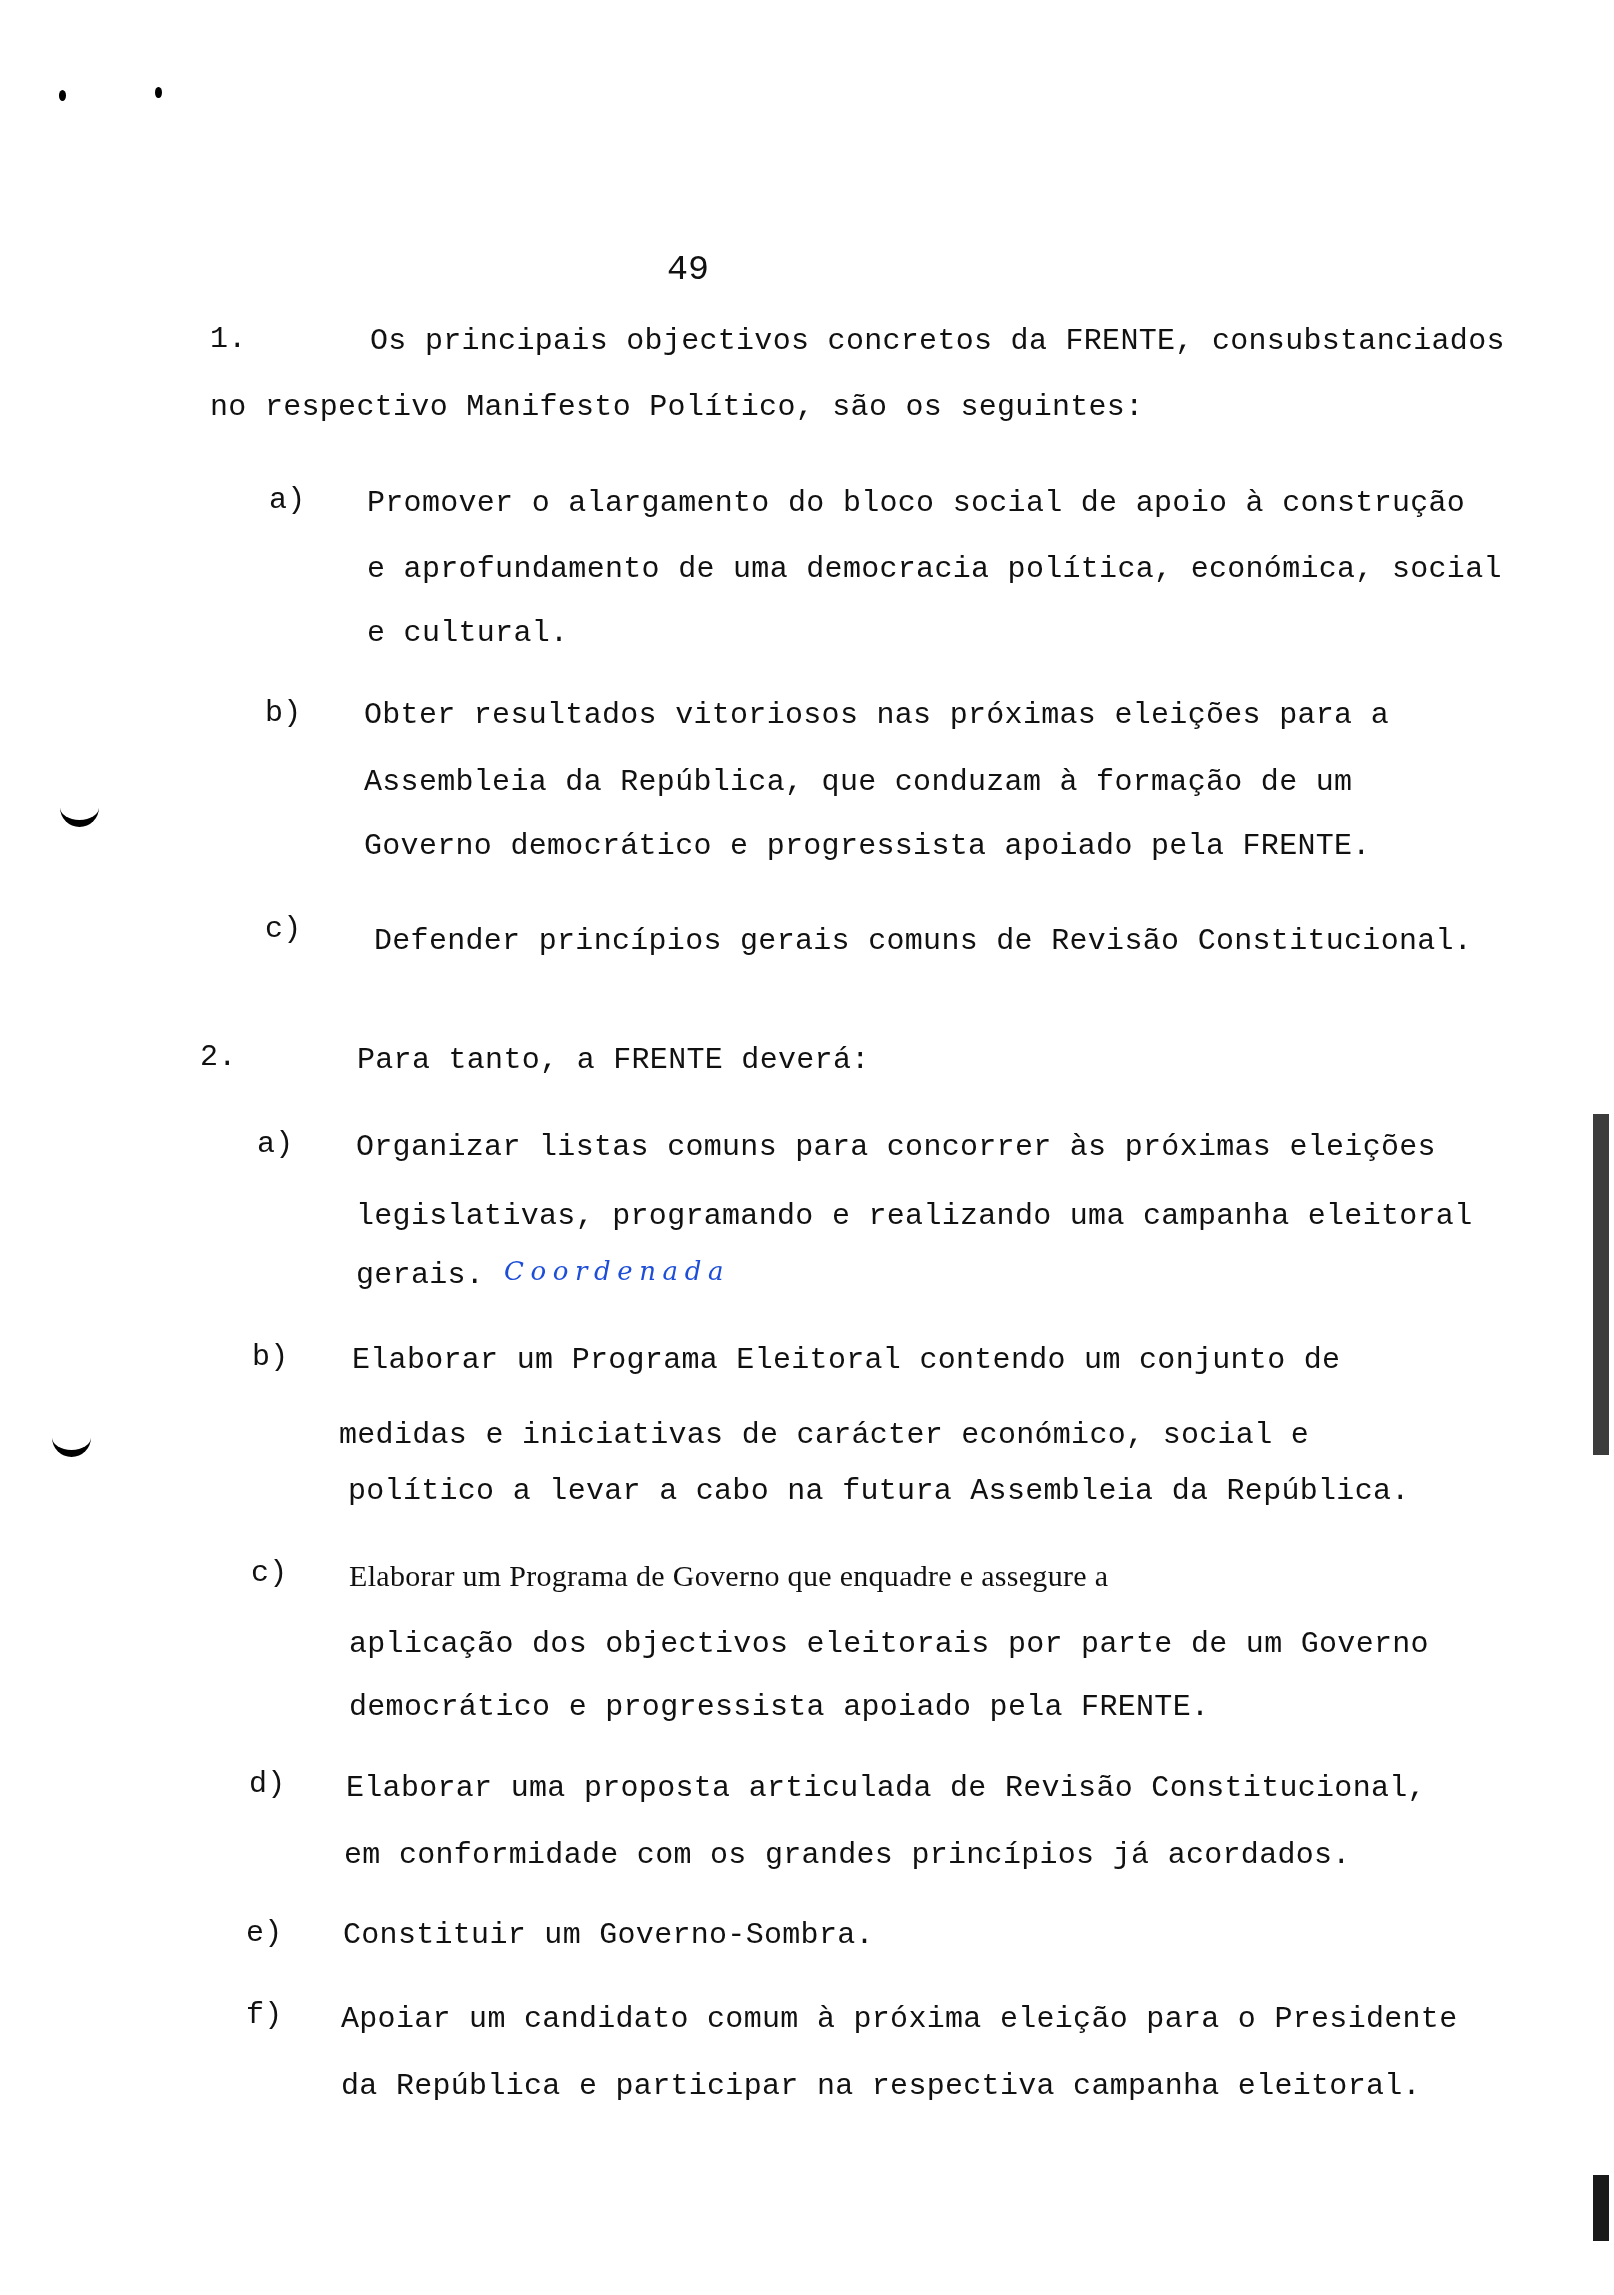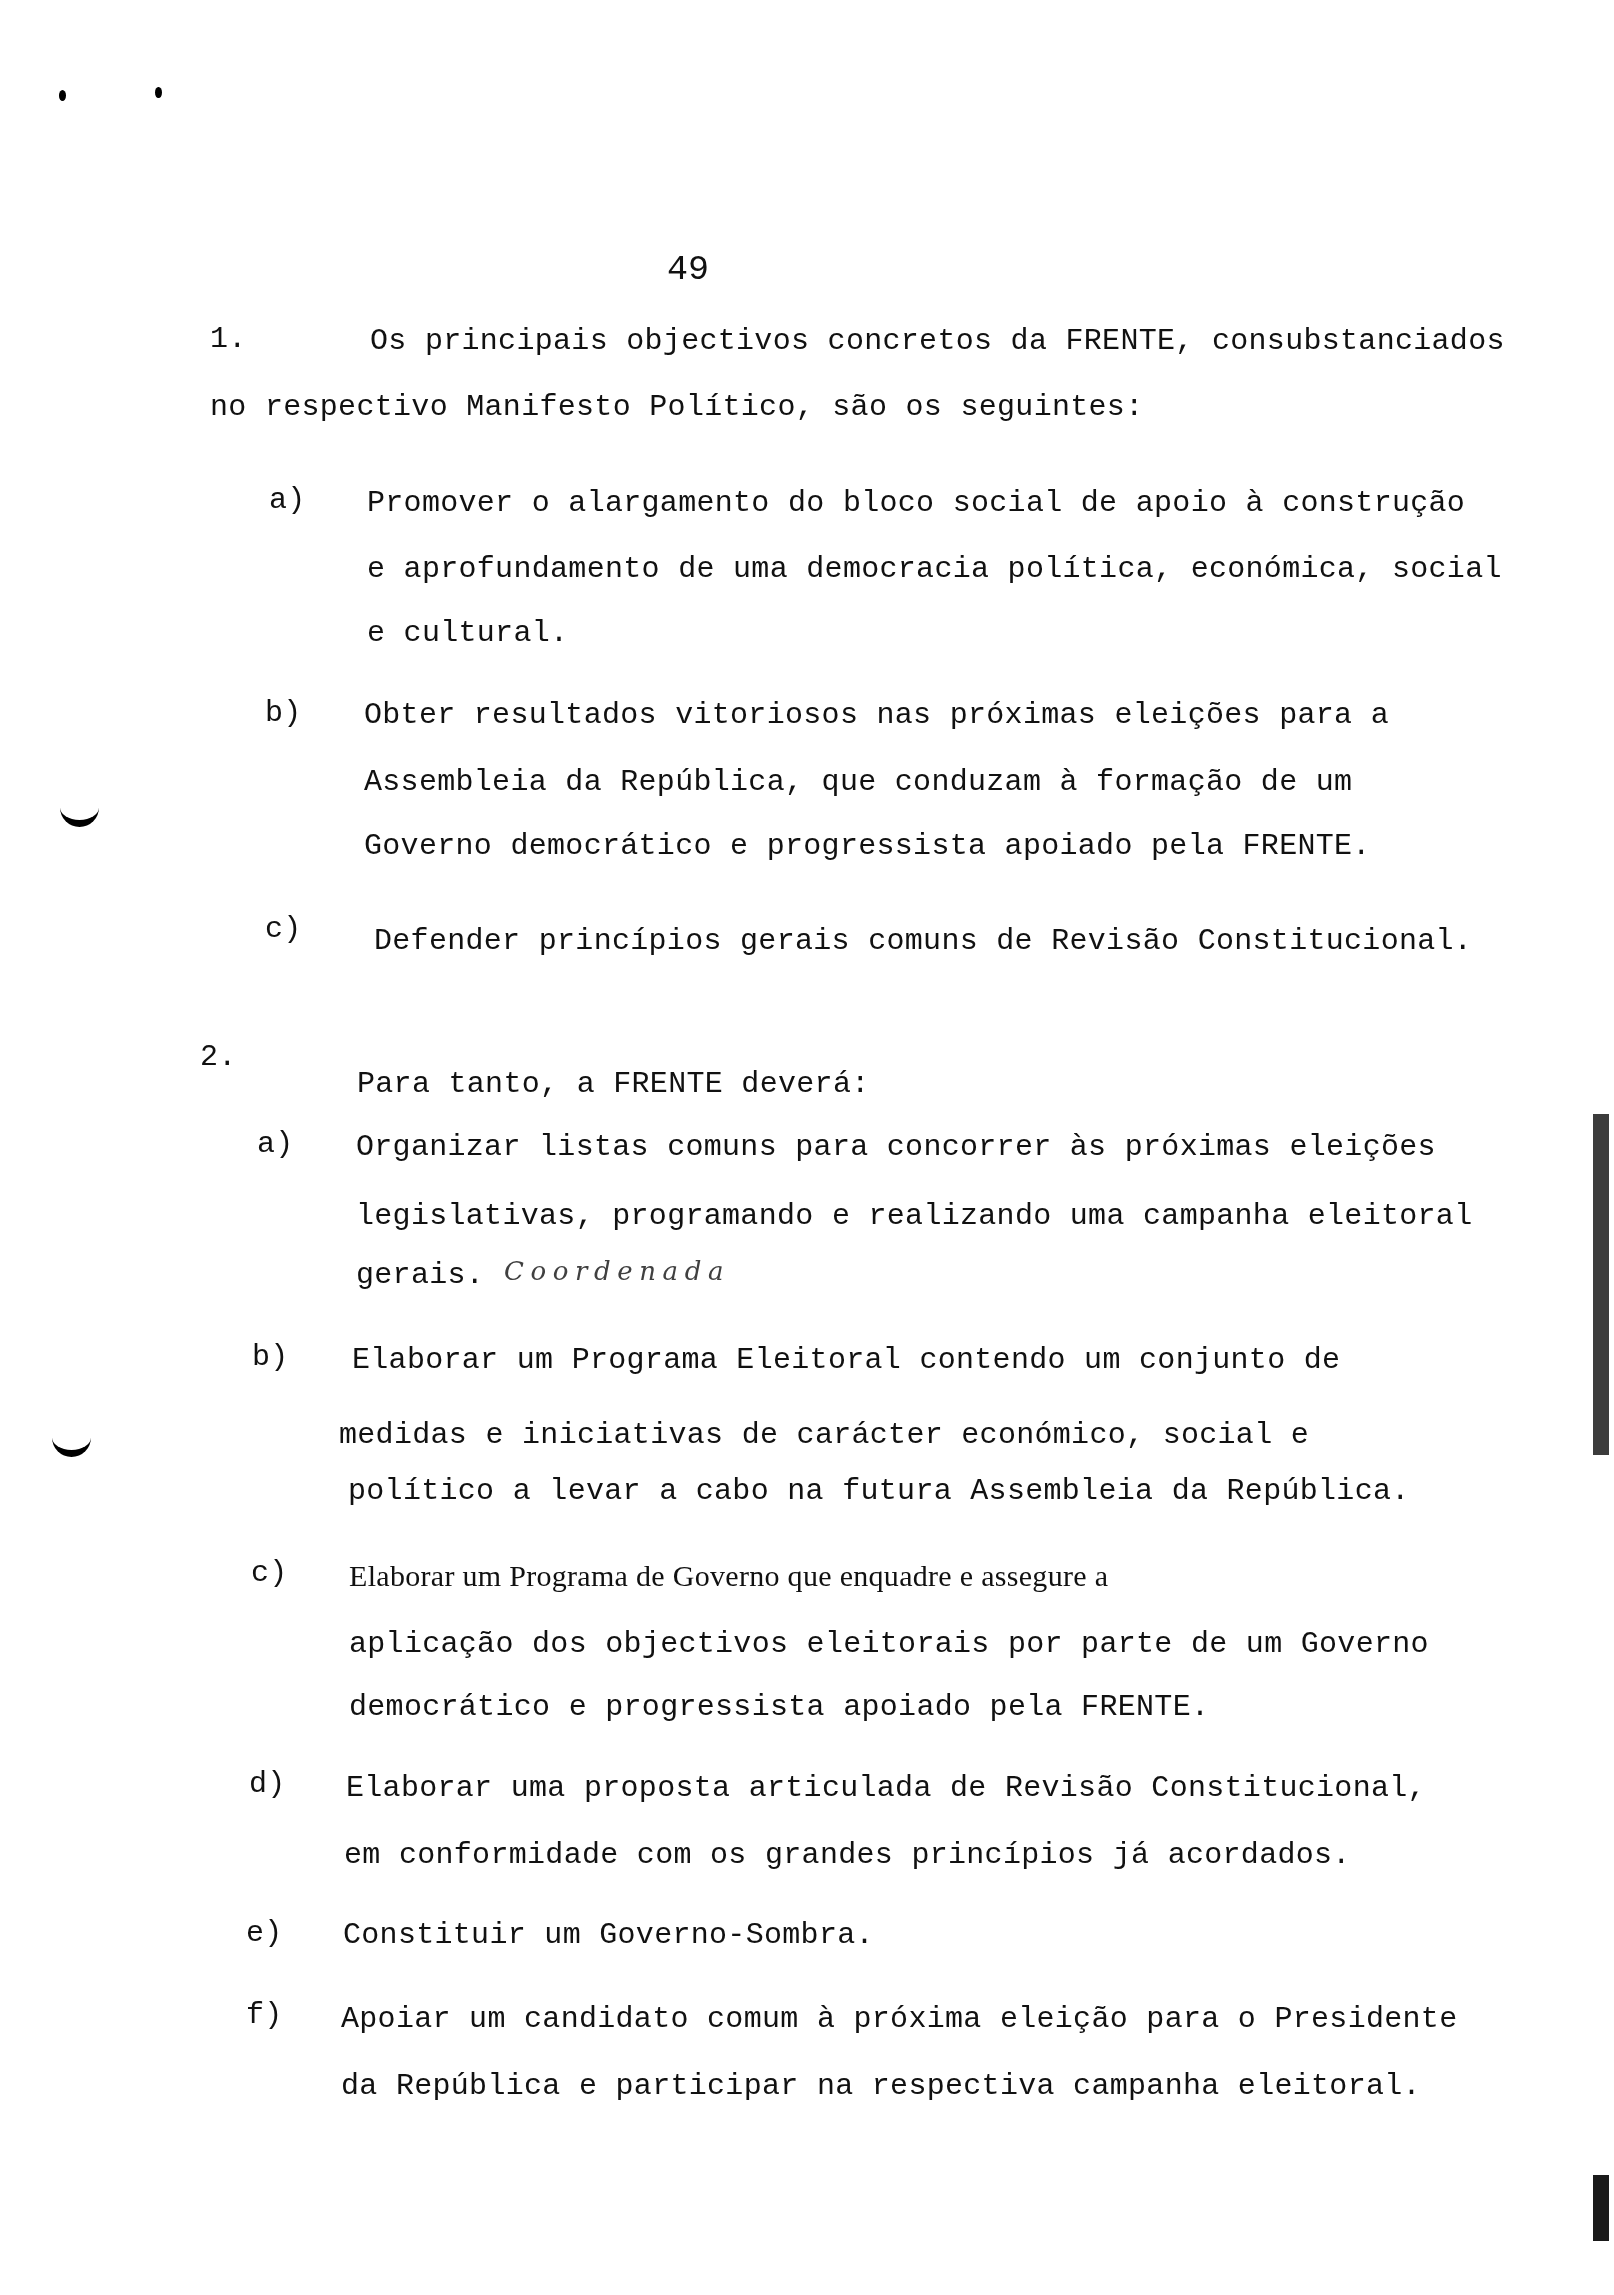--- a/index.html
+++ b/index.html
@@ -2,21 +2,21 @@
 <html style="font-size:10.5px"><head>
 <meta charset="utf-8">
 <style>
   html, body { margin:0; padding:0; background:#ffffff; }
   body { width:1614px; height:2295px; position:relative; overflow:hidden;
          font-family:"Liberation Mono", "DejaVu Sans Mono", monospace; color:#111; }
   .t { position:absolute; white-space:nowrap; font-size:30px; line-height:34px; letter-spacing:0.3px; }
   .pg { position:absolute; font-size:35px; line-height:34px; }
   .dot { position:absolute; background:#000; border-radius:50%; }
   .crescent { position:absolute; width:39px; height:22px; border-bottom:7.9px solid #000; border-radius:0 0 26px 26px; }
-  .hand { position:absolute; font-family:"DejaVu Serif", serif; font-style:italic; font-size:26px; color:#404040; letter-spacing:6.6px; }
+  .hand { position:absolute; font-family:"DejaVu Serif", serif; font-style:italic; font-size:26px; color:#1d4ed8; letter-spacing:6.6px; }
   .edge { position:absolute; right:5.2px; width:15.7px; background:#1a1a1a; }
 </style>
 </head>
 <body>
 
 <div class="dot" style="left:59px;top:90px;width:7.2px;height:11px;"></div>
 <div class="dot" style="left:155px;top:87px;width:6.6px;height:11px;"></div>
 <div class="crescent" style="left:60px;top:798px;"></div>
 <div class="crescent" style="left:52px;top:1428px;"></div>
 <div class="edge" style="top:1114px;height:341px;opacity:0.85;"></div>
@@ -35,21 +35,21 @@
 
 <div class="t" style="left:265px;top:696px;">b)</div>
 <div class="t" style="left:364px;top:698px;">Obter resultados vitoriosos nas próximas eleições para a</div>
 <div class="t" style="left:364px;top:765px;text-align:right;">Assembleia da República, que conduzam à formação de um</div>
 <div class="t" style="left:364px;top:829px;">Governo democrático e progressista apoiado pela FRENTE.</div>
 
 <div class="t" style="left:265px;top:912px;">c)</div>
 <div class="t" style="left:374px;top:915px;margin-top:9px;">Defender princípios gerais comuns de Revisão Constitucional.</div>
 
 <div class="t" style="left:200px;top:1040px;">2.</div>
-<div class="t" style="left:357px;top:1043px;margin-top:24px;">Para tanto, a FRENTE deverá:</div>
+<div class="t" style="left:357px;top:1043px;">Para tanto, a FRENTE deverá:</div>
 
 <div class="t" style="left:257px;top:1127px;">a)</div>
 <div class="t" style="left:356px;top:1130px;">Organizar listas comuns para concorrer às próximas eleições</div>
 <div class="t" style="left:356px;top:1199px;">legislativas, programando e realizando uma campanha eleitoral</div>
 <div class="t" style="left:356px;top:1258px;">gerais.</div>
 <div class="hand" style="left:504px;top:1256px;">Coordenada</div>
 
 <div class="t" style="left:252px;top:1340px;">b)</div>
 <div class="t" style="left:352px;top:1343px;">Elaborar um Programa Eleitoral contendo um conjunto de</div>
 <div class="t" style="left:339px;top:1410px;margin-top:8px;">medidas e iniciativas de carácter económico, social e</div>

